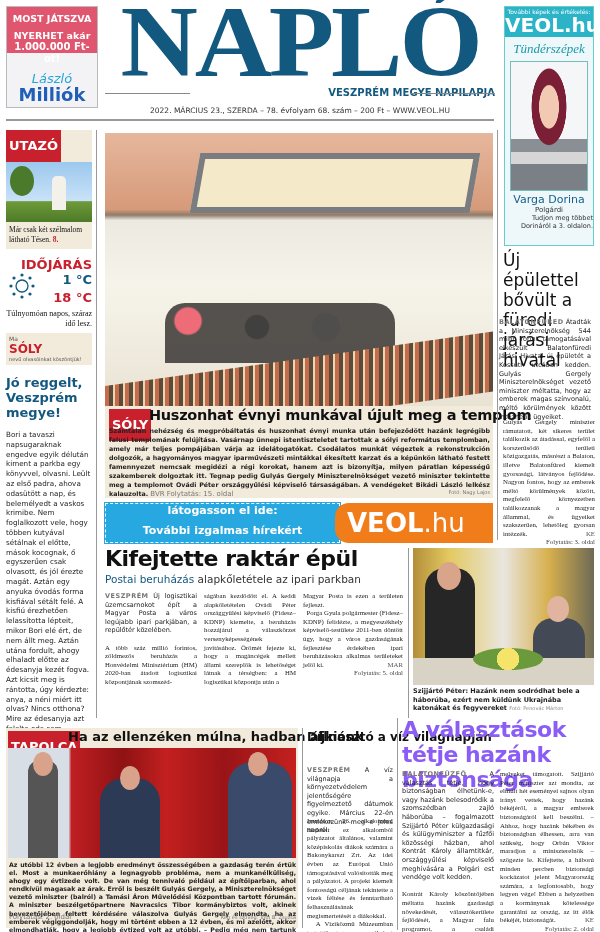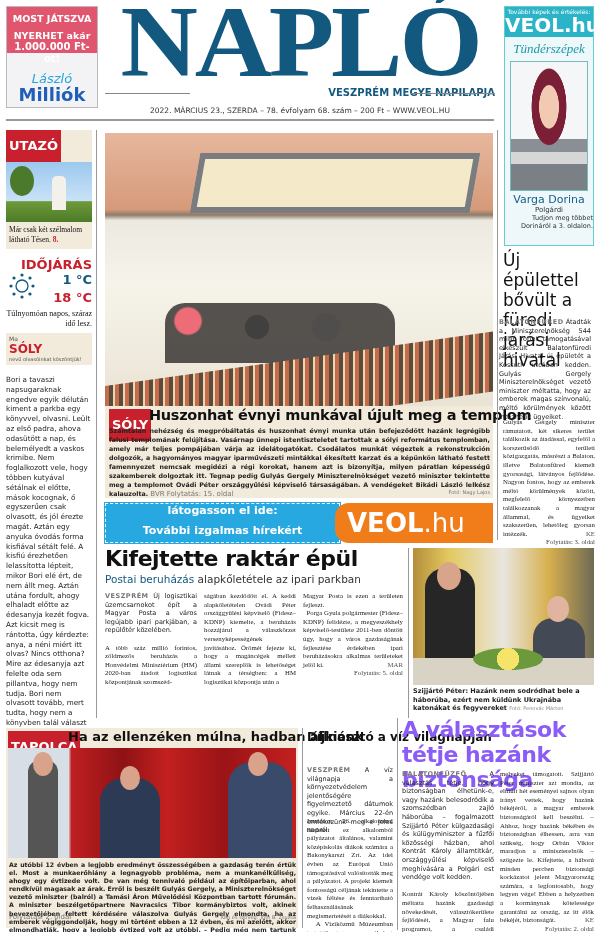--- a/index.html
+++ b/index.html
@@ -168,20 +168,21 @@
     </svg>
     <div class="lo">1 °C</div>
     <div class="hi">18 °C</div>
     <div class="desc">Túlnyomóan napos, száraz idő lesz.</div>
   </div>
   <div id="nameday">
     <div class="ma">Ma</div>
     <div class="nm">SÓLY</div>
     <div class="gr">nevű olvasóinkat köszöntjük!</div>
   </div>
+  <div id="greeting">Jó reggelt, Veszprém megye!</div>
   <div id="column-body">Bori a tavaszi napsugaraknak engedve egyik délután kiment a parkba egy könyvvel, olvasni. Leült az első padra, ahova odasütött a nap, és belemélyedt a vaskos krimibe. Nem foglalkozott vele, hogy többen kutyával sétálnak el előtte, mások kocognak, ő egyszerűen csak olvasott, és jól érezte magát. Aztán egy anyuka óvodás forma kisfiával sétált felé. A kisfiú érezhetően lelassította lépteit, mikor Bori elé ért, de nem állt meg. Aztán utána fordult, ahogy elhaladt előtte az édesanyja kezét fogva. Azt kicsit meg is rántotta, úgy kérdezte: anya, a néni miért itt olvas? Nincs otthona? Mire az édesanyja azt felelte oda sem pillantva, hogy nem tudja. Bori nem olvasott tovább, mert tudta, hogy nem a könyvben talál választ a kérdésre. Egy mai kisgyerek számára talán már idegen egy olvasó ember látványa?</div>
   <div id="author">TÓTH B. ZSUZSA</div>
   <div id="email">zsuzsa.b.toth@veszpreminaplo.hu</div>
   <div id="barcode"></div>
 </div>
 <div id="vline1" class="abs"></div>
 
 <div id="mainphoto" class="abs">
   <div class="panel"></div>
   <div class="people"></div>

